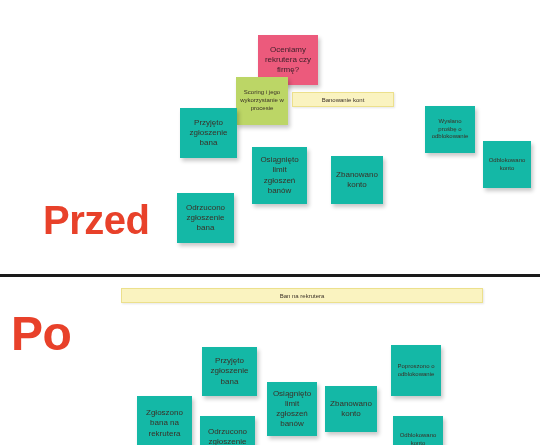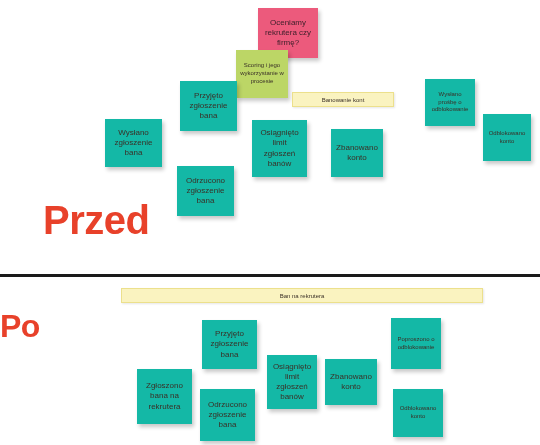--- a/index.html
+++ b/index.html
@@ -22,33 +22,34 @@
   
   .section-label{
     position:absolute;
     color:#e8412a;
     font-weight:bold;
     letter-spacing:-0.5px;
     line-height:1;
     white-space:nowrap;
   }
   #label-przed{left:11px;top:200px;font-size:40px;margin-left:32px;}
-  #label-po{left:0;top:310px;font-size:32px;}
+  #label-po{left:11px;top:310px;font-size:48px;}
 
   
   .note{
     position:absolute;
     box-sizing:border-box;
     display:flex;align-items:center;justify-content:center;
     text-align:center;
     color:#3a3027;
     padding:3px 4px;
     line-height:1.28;
     box-shadow:2px 3px 4px rgba(0,0,0,0.22);
     word-break:break-word;
+    margin-top:27px;
   }
   .note span{display:block;width:100%;}
   .note.orange{background:#14b8a6;}
   .note.pink{background:#ec5a7c;color:#40202b;}
   .note.green{background:#bcd666;}
   .note.small{font-size:6px;}
   .note.med{font-size:8px;}
 
   
   .banner{
@@ -72,23 +73,20 @@
     </div>
 
     <div class="note green small" style="left:236px;top:50px;width:52px;height:48px;">
       <span>Scoring i jego wykorzystanie w procesie</span>
     </div>
 
     <div class="banner" style="left:292px;top:92px;width:102px;height:15px;">
       <span>Banowanie kont</span>
     </div>
 
-    <div class="note orange med" style="left:105px;top:119px;width:57px;height:48px;">
-      <span>Wysłano zgłoszenie bana</span>
-    </div>
 
     <div class="note orange med" style="left:180px;top:81px;width:57px;height:50px;">
       <span>Przyjęto zgłoszenie bana</span>
     </div>
 
     <div class="note orange med" style="left:177px;top:166px;width:57px;height:50px;">
       <span>Odrzucono zgłoszenie bana</span>
     </div>
 
     <div class="note orange med" style="left:252px;top:120px;width:55px;height:57px;">

